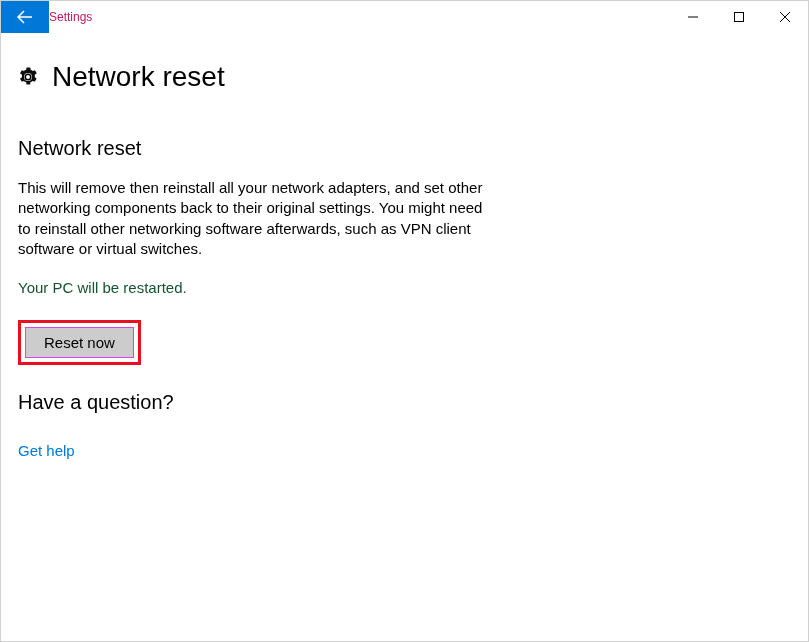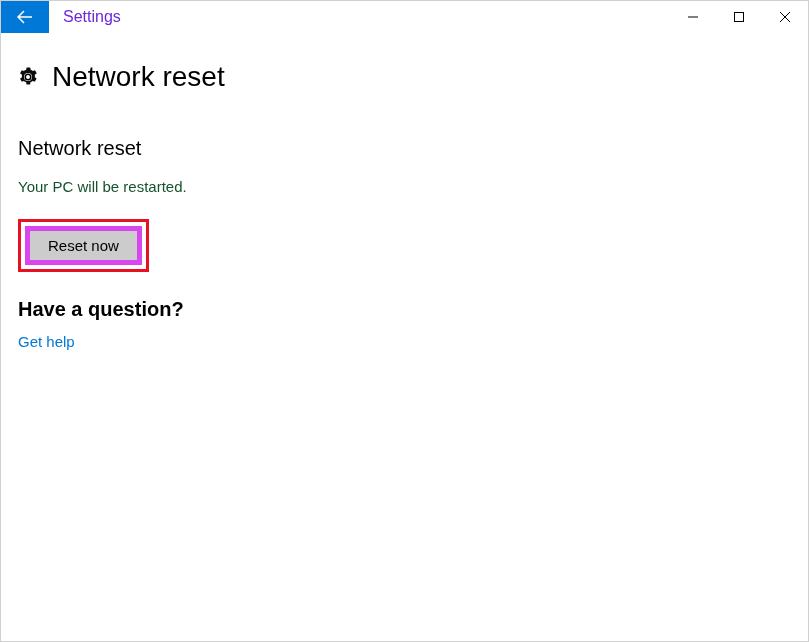--- a/index.html
+++ b/index.html
@@ -34,23 +34,22 @@
       width: 16px;
       height: 16px;
       fill: none;
       stroke: #ffffff;
       stroke-width: 1.5;
     }
     .titlebar-title {
       flex: 1;
       display: flex;
       align-items: center;
-      padding-left: 14px;
-      font-size: 16px;
-      color: #6d28d9;
+      font-size: 12px;
+      color: #be185d;
     }
     .window-controls {
       display: flex;
     }
     .window-control {
       width: 46px;
       display: flex;
       align-items: center;
       justify-content: center;
       cursor: pointer;
@@ -99,32 +98,32 @@
       margin-bottom: 24px;
     }
     .highlight-box {
       display: inline-block;
       border: 3px solid #e81123;
       padding: 4px;
       margin-bottom: 26px;
     }
     .reset-button {
       background: #cccccc;
-      border: 5px solid #d946ef;
+      border: 1px solid #d946ef;
       padding: 6px 18px;
       font-size: 15px;
       font-family: inherit;
       color: #000000;
       cursor: pointer;
     }
     .question-heading {
       font-size: 20px;
-      font-weight: 700;
+      font-weight: 400;
       color: #000000;
-      margin-bottom: 12px;
+      margin-bottom: 28px;
     }
     .help-link {
       font-size: 15px;
       color: #0078d7;
       text-decoration: none;
       cursor: pointer;
       text-align: right;
     }
   </style>
 </head>
@@ -160,20 +159,21 @@
   <div class="page-header">
     <svg class="gear-icon" viewBox="0 0 20 20">
       <path fill="#000000" d="M10 6.5a3.5 3.5 0 100 7 3.5 3.5 0 000-7zm0 5.5a2 2 0 110-4 2 2 0 010 4z"></path>
       <path fill="#000000" d="M18.3 11.2l-1.5-.9c.1-.4.1-.9.1-1.3s0-.9-.1-1.3l1.5-.9c.3-.2.4-.5.3-.8l-1.3-2.3c-.2-.3-.5-.4-.8-.3l-1.6.7c-.7-.6-1.4-1-2.3-1.3l-.2-1.8c0-.3-.3-.6-.6-.6H9c-.3 0-.6.3-.6.6l-.2 1.8c-.9.3-1.6.7-2.3 1.3l-1.6-.7c-.3-.1-.6 0-.8.3L2.2 6c-.1.3 0 .6.3.8L4 7.7c-.1.4-.1.9-.1 1.3s0 .9.1 1.3l-1.5.9c-.3.2-.4.5-.3.8l1.3 2.3c.2.3.5.4.8.3l1.6-.7c.7.6 1.4 1 2.3 1.3l.2 1.8c0 .3.3.6.6.6h2.6c.3 0 .6-.3.6-.6l.2-1.8c.9-.3 1.6-.7 2.3-1.3l1.6.7c.3.1.6 0 .8-.3l1.3-2.3c.1-.3 0-.6-.3-.8zM10 14a4 4 0 110-8 4 4 0 010 8z" opacity="0.95"></path>
     </svg>
     <h1 class="page-title">Network reset</h1>
   </div>
 
   <h2 class="section-heading">Network reset</h2>
 
+  <p class="body-text">This will remove then reinstall all your network adapters, and set other networking components back to their original settings. You might need to reinstall other networking software afterwards, such as VPN client software or virtual switches.</p>
 
   <p class="body-text-2">Your PC will be restarted.</p>
 
   <div class="highlight-box">
     <button class="reset-button">Reset now</button>
   </div>
 
   <h2 class="question-heading">Have a question?</h2>
 
   <a class="help-link">Get help</a>

